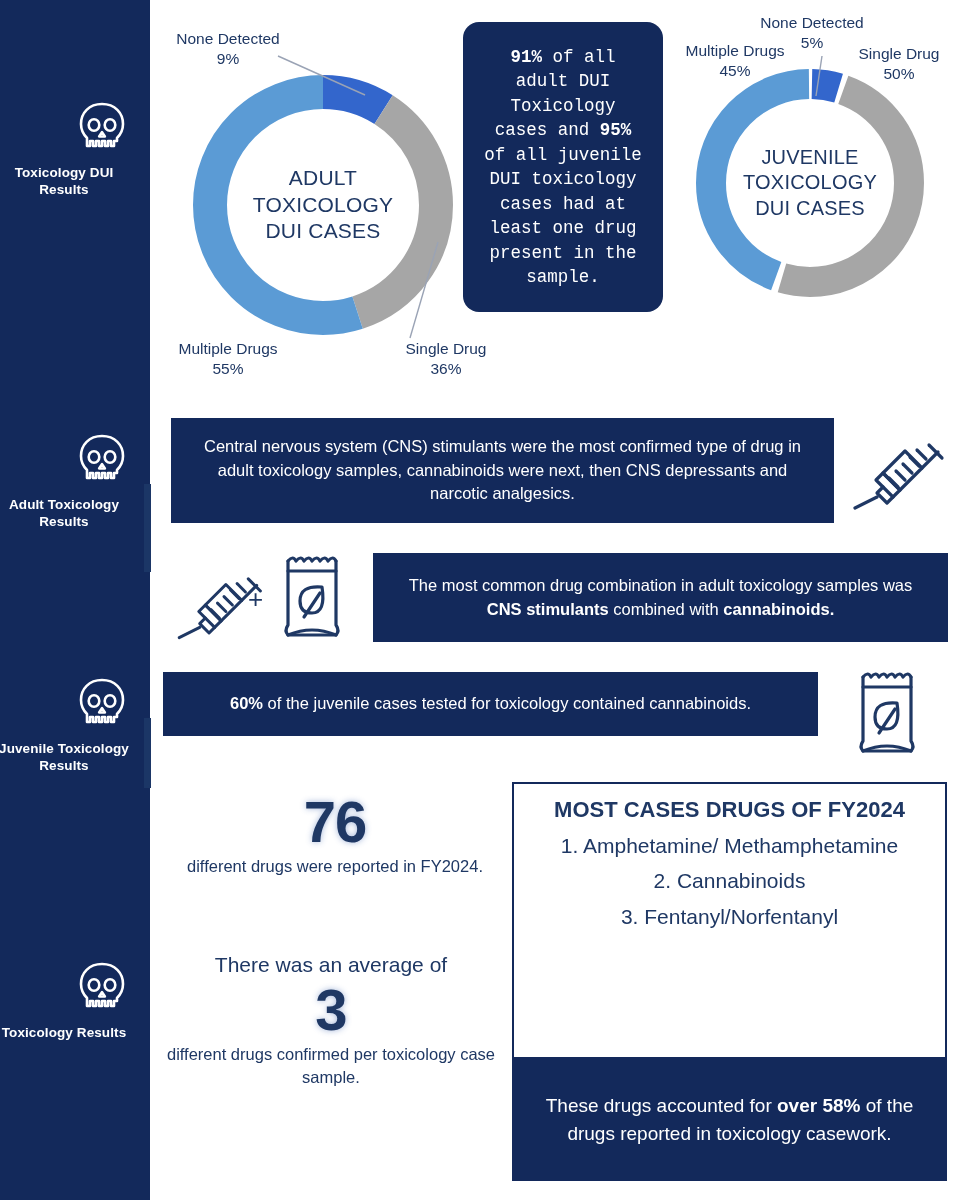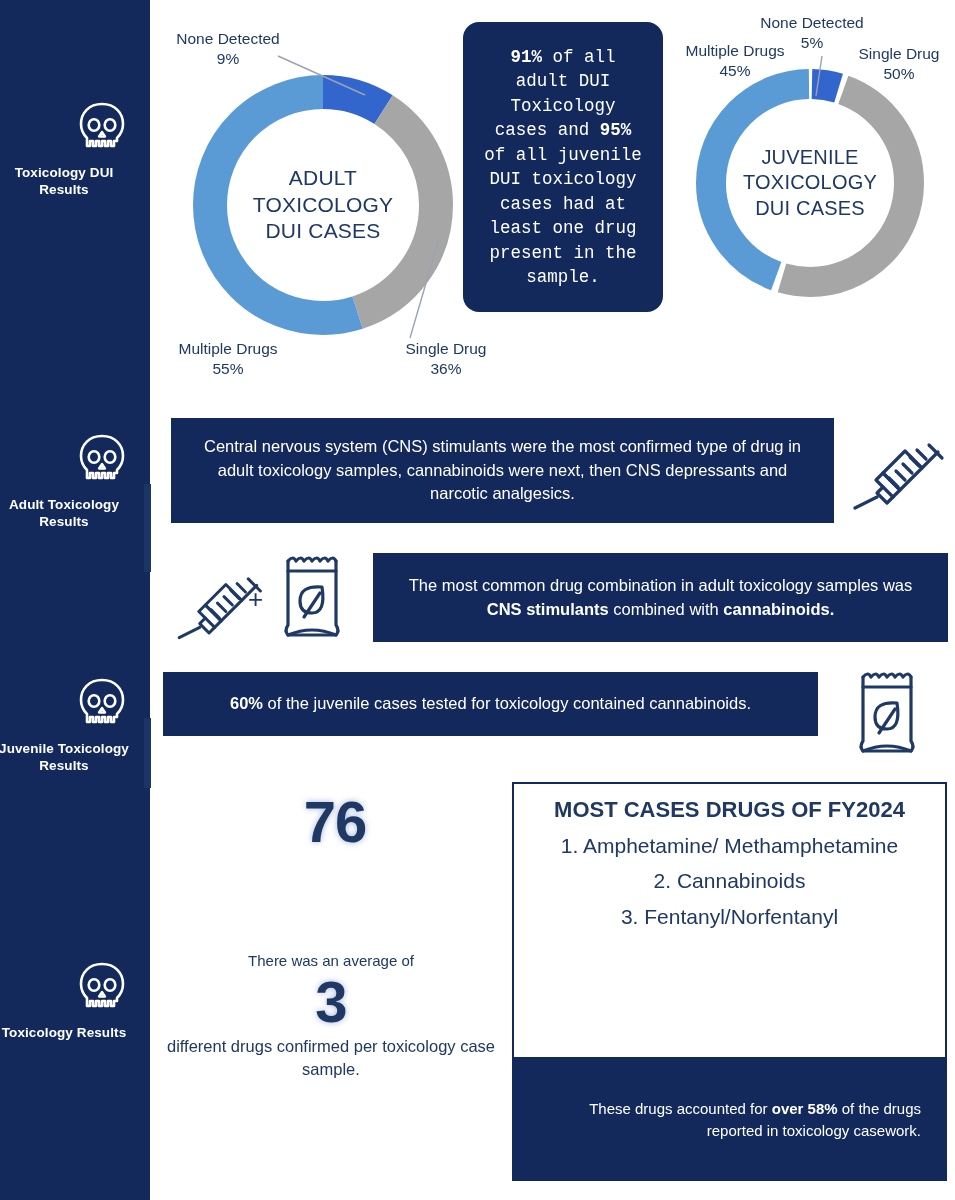--- a/index.html
+++ b/index.html
@@ -112,21 +112,21 @@
     line-height: 1.0;
     letter-spacing: -1px;
     text-shadow: 0 0 6px rgba(50,90,170,.45);
   }
   .bignum .cap {
     font-size: 16.5px;
     line-height: 1.40;
     margin-top: 4px;
   }
   .bignum .pre {
-    font-size: 15px;
+    font-size: 21px;
     line-height: 1.40;
     margin-bottom: 2px;
   }
 
   
   .drugs-panel {
     position: absolute;
     background: #ffffff;
     border: 2.5px solid #13295B;
     text-align: center;
@@ -355,34 +355,35 @@
       <path d="M12 8 q5 -6 8 0 q5 -6 8 0 q5 -6 8 0 q5 -6 8 0 q5 -6 8 0 q5 -6 8 0"></path>
       <path d="M12 18 L12 72 q-4 6 0 10 L60 82 q4 -4 0 -10 L60 18"></path>
       <path d="M12 82 q12 -5 24 -5 q12 0 24 5"></path>
       <path d="M46 34 q-22 -2 -22 14 q0 12 12 12 q14 0 10 -26 Z"></path>
       <line x1="28" y1="64" x2="44" y2="40"></line>
     </g>
   </svg>
 
   <div class="bignum" style="left:170px; top:793px;">
     <div class="num">76</div>
+    <div class="cap">different drugs were reported in FY2024.</div>
   </div>
 
   <div class="bignum" style="left:166px; top:950px;">
     <div class="pre">There was an average of</div>
     <div class="num">3</div>
     <div class="cap">different drugs confirmed per toxicology case sample.</div>
   </div>
 
   <div class="drugs-panel" style="left:512px; top:782px; width:435px; height:277px;">
     <div class="drugs-title">MOST CASES DRUGS OF FY2024</div>
     <div class="drugs-item">1. Amphetamine/ Methamphetamine</div>
     <div class="drugs-item">2. Cannabinoids</div>
     <div class="drugs-item">3. Fentanyl/Norfentanyl</div>
   </div>
 
   <div class="bar" style="left:512px; top:1059px; width:435px; height:122px; padding:10px 26px;">
-    <p style="font-size:15px;text-align:right;">
+    <p style="font-size:19px;">
       <span>These drugs accounted for </span><b>over 58%</b><span> of the drugs reported in toxicology casework.</span>
     </p>
   </div>
 
 </div>
 
 </body></html>

